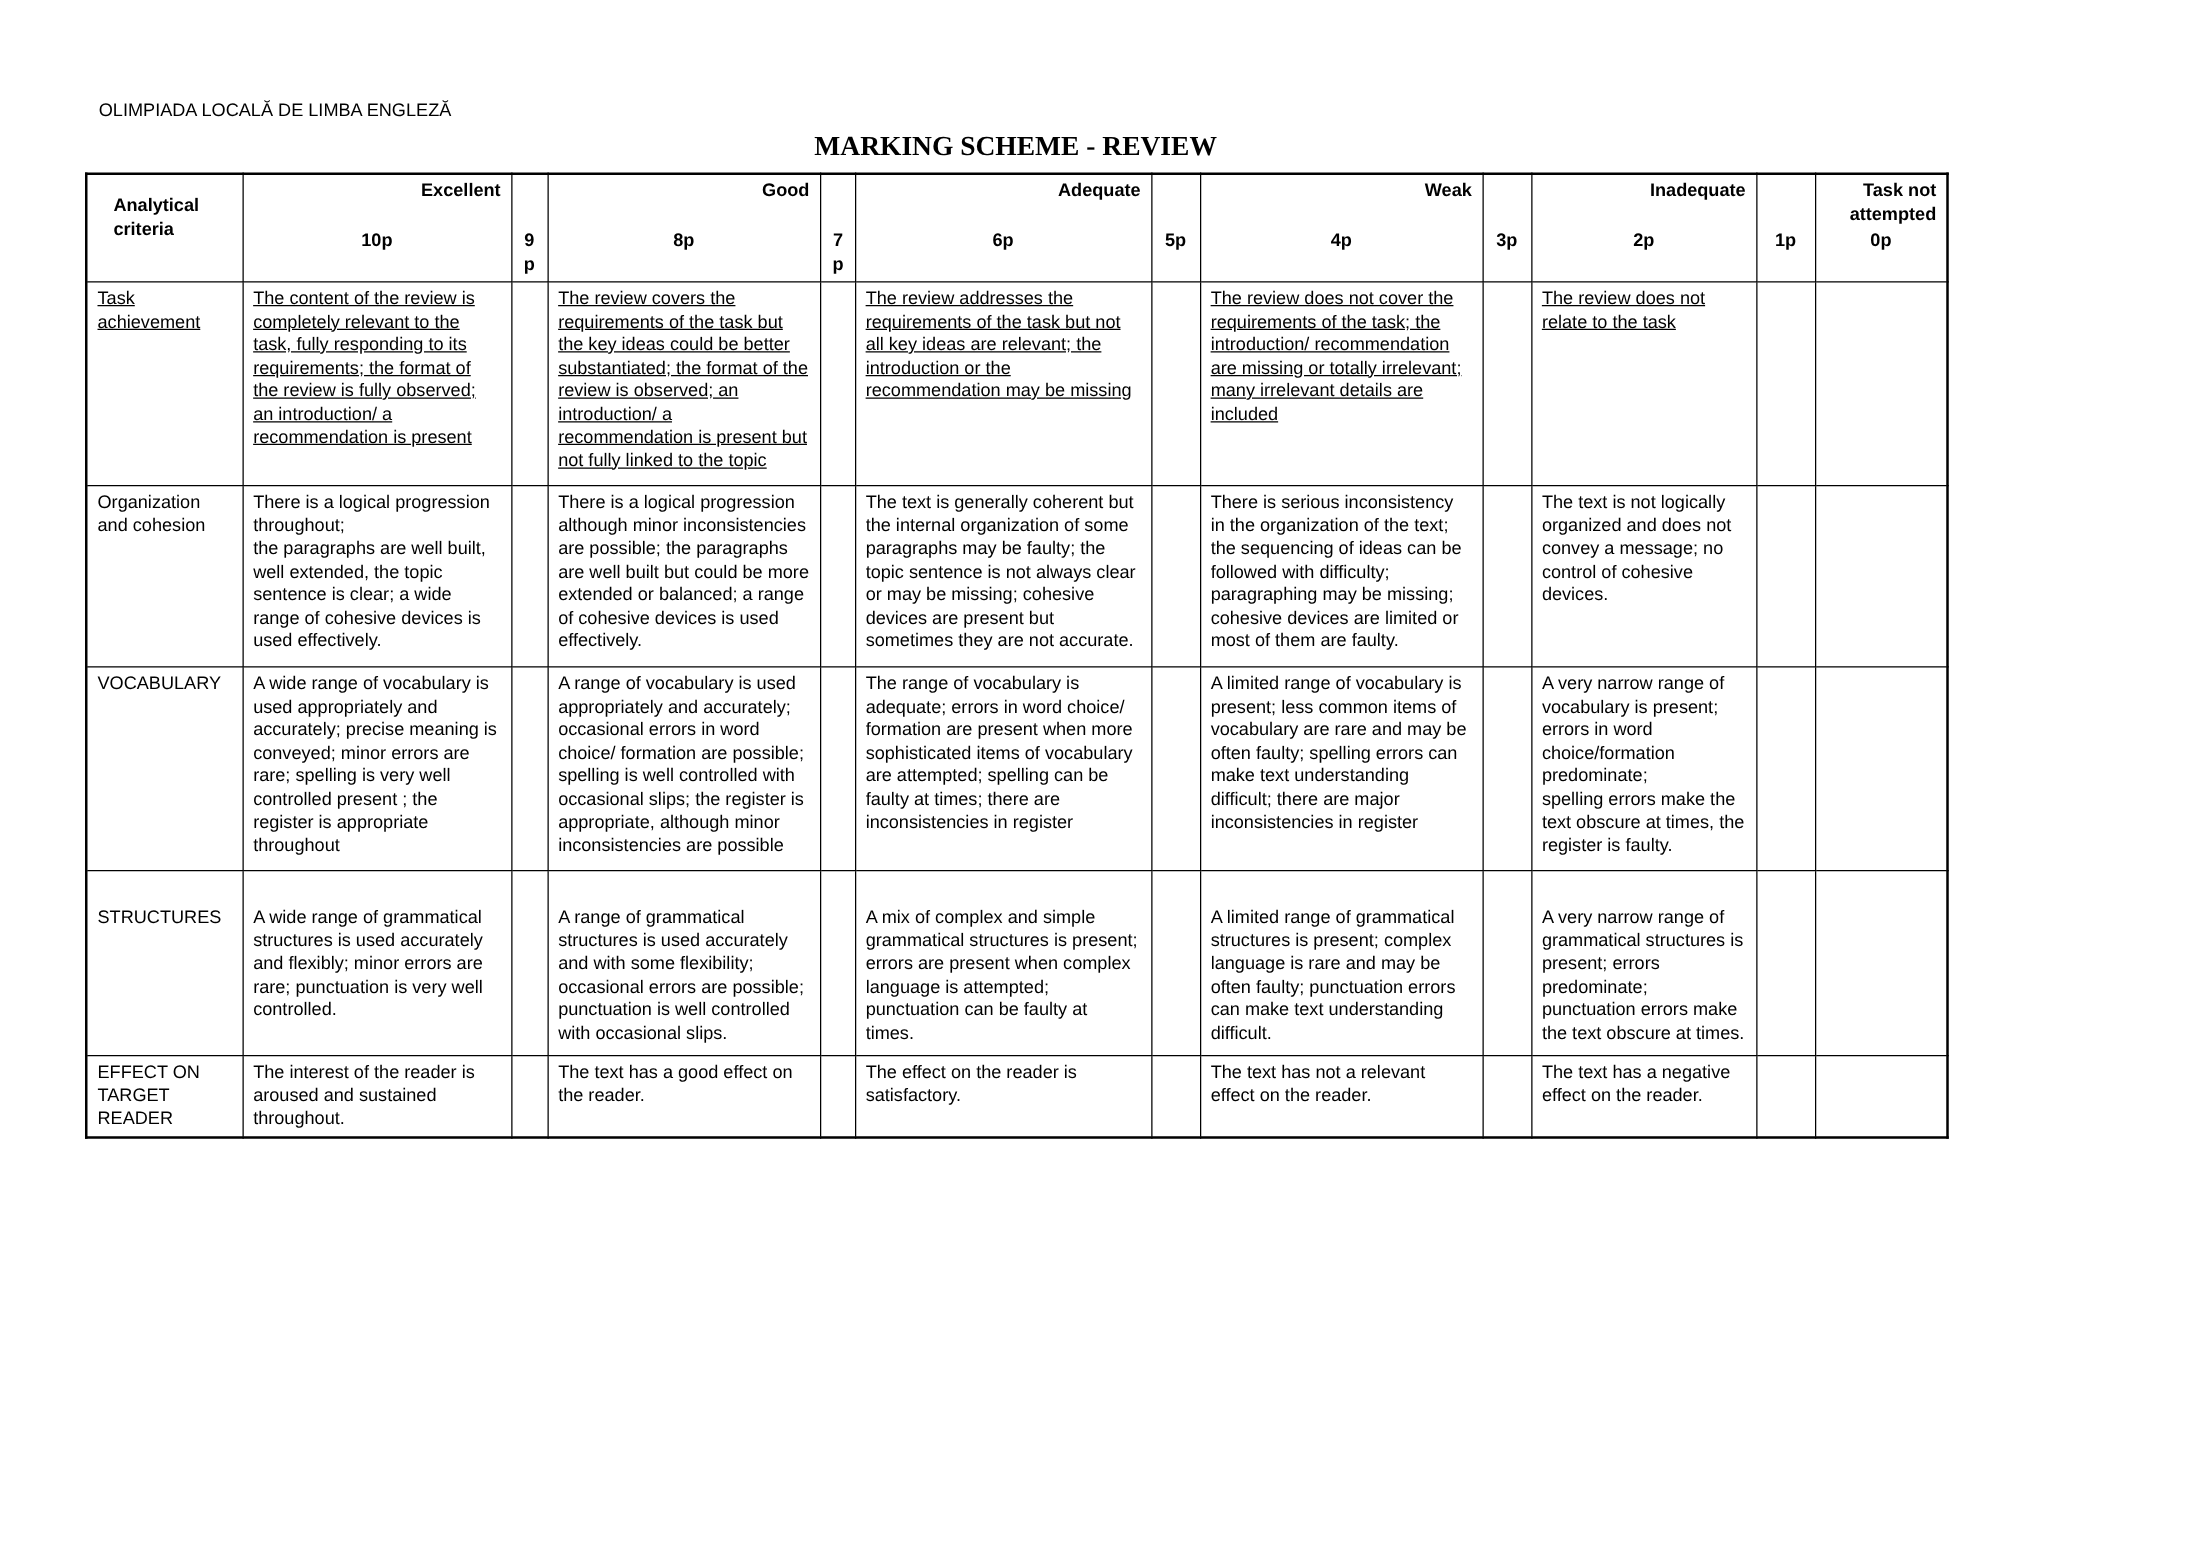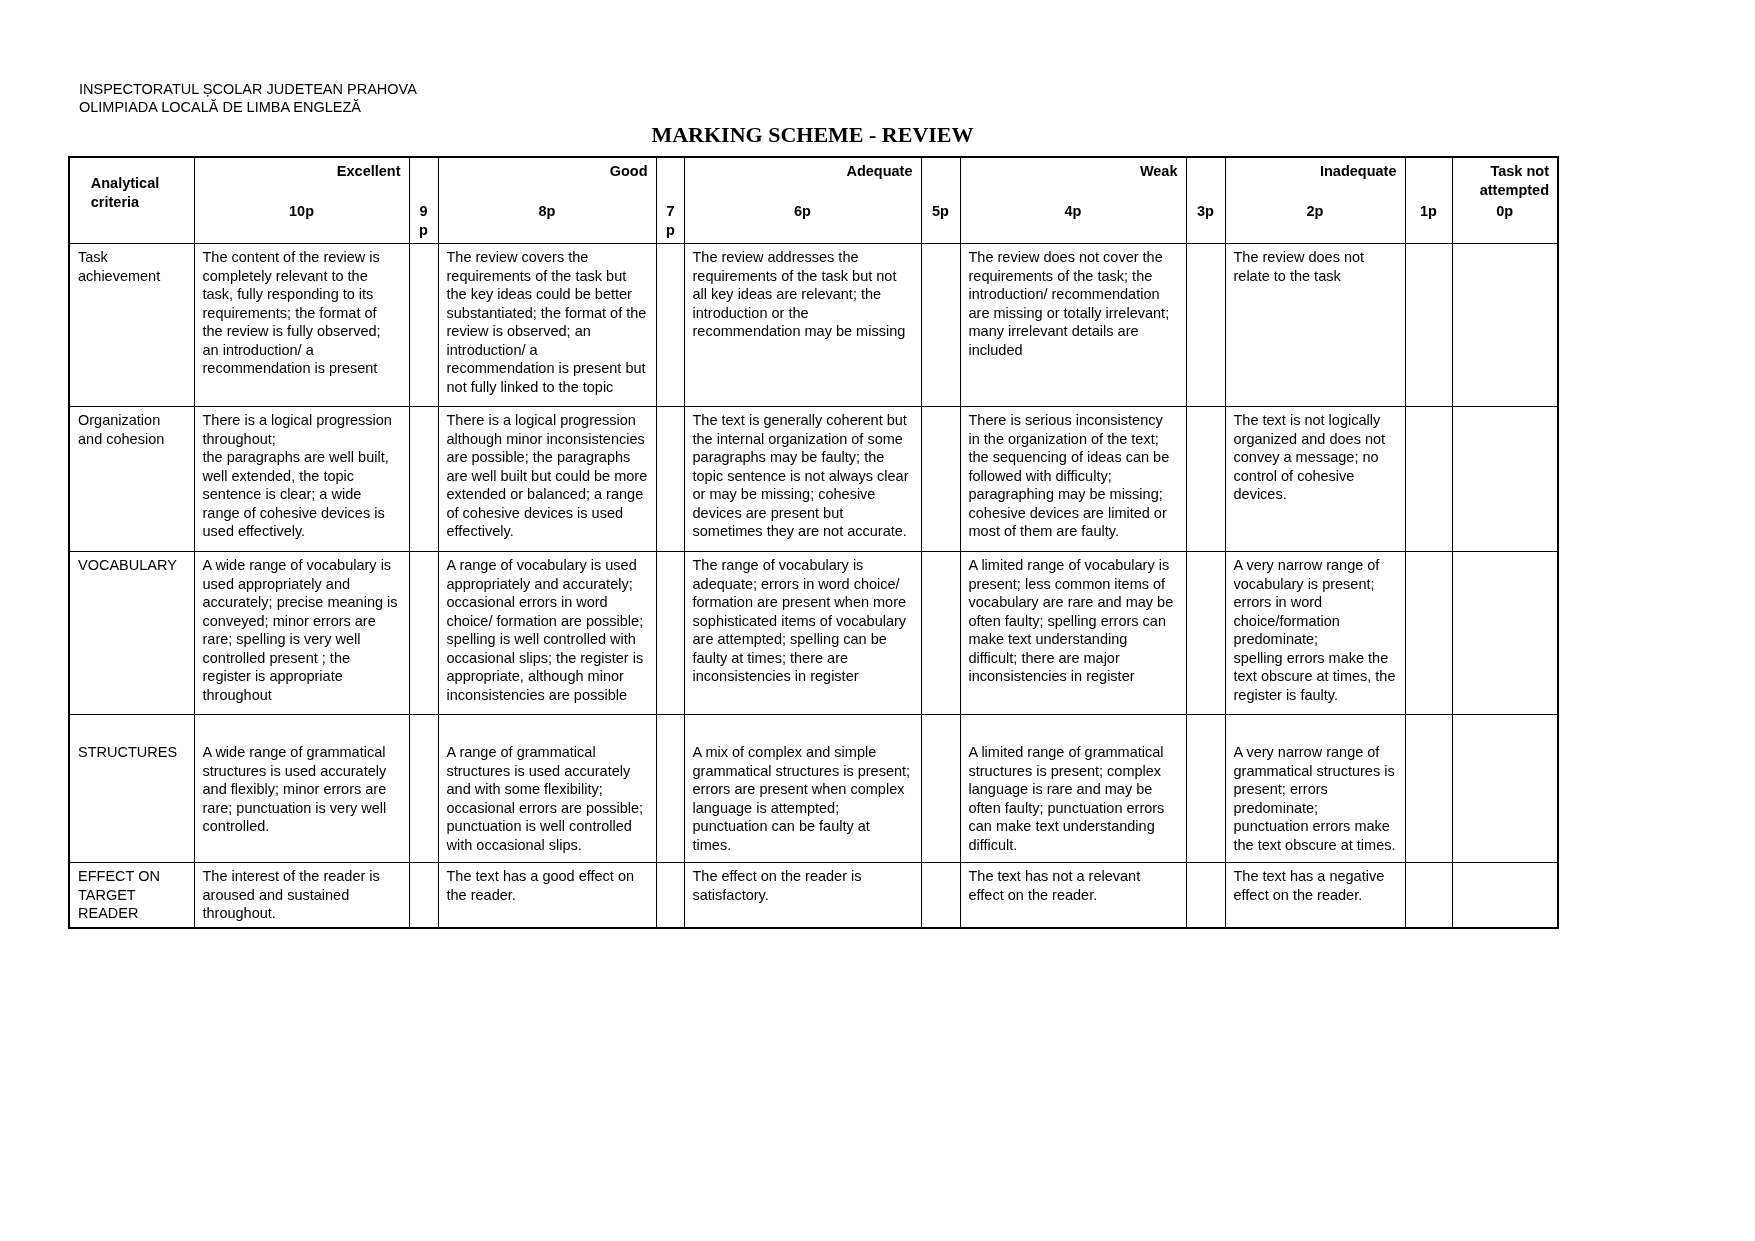--- a/index.html
+++ b/index.html
@@ -2,40 +2,39 @@
 <html><head>
 <meta charset="utf-8">
 <style>
   html,body { margin:0; padding:0; background:#fff; }
   body { width:1755px; height:1241px; font-family:"Liberation Sans", sans-serif; color:#000; position:relative; overflow:hidden; }
   .org-block { margin:80px 0 0 79px; font-size:14.5px; line-height:18px; font-weight:400; }
   .doc-title { width:1489px; margin:6px 0 0 68px; text-align:center; font-size:22px; font-weight:700;font-family:Liberation Serif, serif; }
   table.scheme { border-collapse:collapse; table-layout:fixed; width:1489px; margin:8px 0 0 68px; border:2px solid #000; }
   table.scheme th, table.scheme td { border:1px solid #000; vertical-align:top; padding:4px 8px; font-size:14.5px; line-height:18.5px; text-align:left; font-weight:400; }
   tr.rh { height:83px; }
-  tr.r1 { height:163px; }
+  tr.r1 { height:163px;text-decoration:underline; }
   tr.r2 { height:145px;padding-left:40px; }
   tr.r3 { height:163px; }
   tr.r4 { height:148px; }
   tr.r5 { height:57px; }
   th.crit-h { text-align:center; padding-top:6px; }
   .ac { font-weight:700; width:82px; margin:12px auto; text-align:left; }
   th.qh { text-align:center; padding:6px 2px 0 2px; }
   .qname { font-weight:700; height:40px; text-align:right; }
   .qpts { font-weight:700; text-align:center; }
   .brk { word-break:break-all; width:12px; margin:0 auto; }
   th.crit { font-weight:700; text-align:left; padding:4px 4px 4px 10px; }
   td.desc { white-space:pre-line; }
   tr.r4 th.crit, tr.r4 td { padding-top:28px; }
 </style>
 </head>
 <body>
 
 <div class="org-block">
-  <div>INSPECTORATUL ȘCOLAR JUDETEAN PRAHOVA</div>
   <div>OLIMPIADA LOCALĂ DE LIMBA ENGLEZĂ</div>
 </div>
 
 <div class="doc-title">MARKING SCHEME -  REVIEW</div>
 
 <table class="scheme">
   <colgroup>
     <col style="width:125px">
       <col style="width:215px">
       <col style="width:29px">

